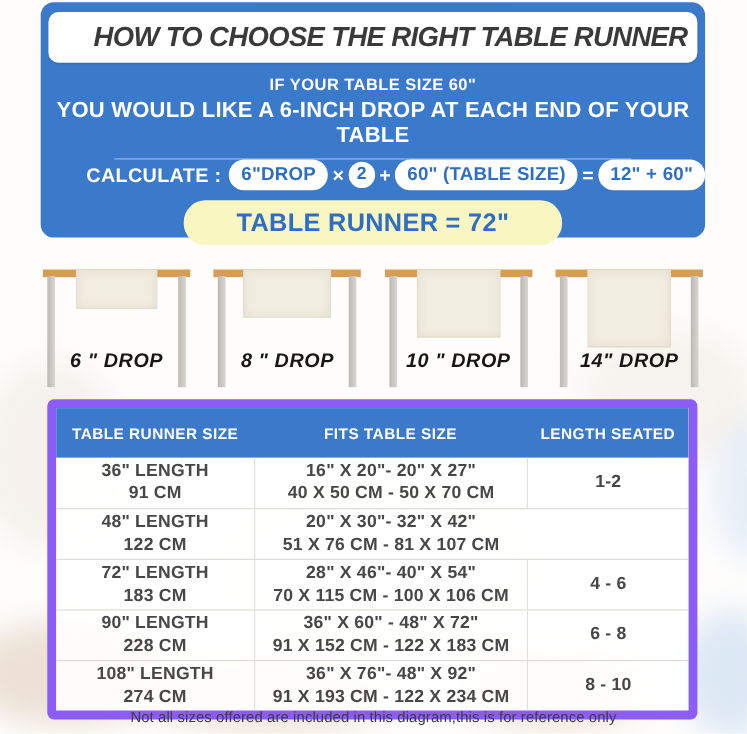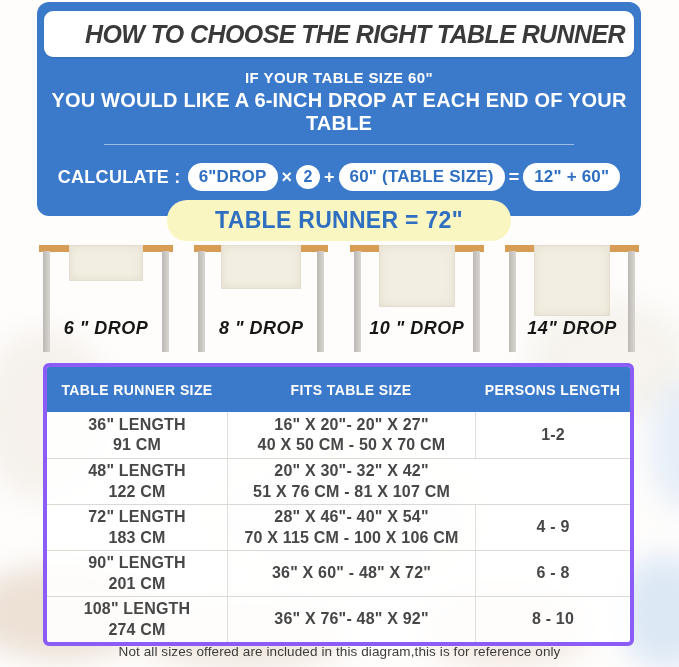--- a/index.html
+++ b/index.html
@@ -35,21 +35,21 @@
   .title-box h1{
     font-size:25px; font-weight:bold; font-style:italic; color:#3a3a3a;
     letter-spacing:-0.6px; white-space:nowrap;margin-left:32px;
   }
   .sub1{ margin-top:12px; text-align:center; color:#ffffff; font-weight:bold;
          font-size:15px; letter-spacing:.4px; }
   .sub2{ margin-top:3px; text-align:center; color:#ffffff; font-weight:bold;
          font-size:20px; letter-spacing:.2px; }
   .hr{ width:470px; height:1px; background:rgba(255,255,255,.5); margin:9px auto 0; }
 
-  .formula{ margin-top:18px; display:flex; align-items:center; justify-content:center; gap:4px; }
+  .formula{ margin-top:0; display:flex; align-items:center; justify-content:flex-end; gap:4px; }
   .f-label{ color:#fff; font-weight:bold; font-size:18px; letter-spacing:.3px; margin-right:3px; white-space:nowrap; }
   .pill{
     background:#fff; color:#2e6fc2; font-weight:bold; font-size:17px;
     padding:4px 11px; border-radius:16px; white-space:nowrap; letter-spacing:.2px;
   }
   .op{ color:#fff; font-weight:bold; font-size:18px; }
   .circle{
     width:24px; height:24px; border-radius:50%; background:#fff; color:#2e6fc2;
     font-weight:bold; font-size:16px; display:flex; align-items:center; justify-content:center;
     flex:0 0 24px;
@@ -77,21 +77,21 @@
   }
   .drop-label{
     position:absolute; top:78px; left:0; width:100%; text-align:center;
     font-weight:bold; font-style:italic; font-size:18px; color:#161616; letter-spacing:.5px;
     white-space:nowrap;
   }
 
   
   .size-table{
     position:absolute; left:43px; top:363px; width:591px; z-index:2;
-    border:4px solid #8b5cf6; border-radius:6px; overflow:hidden;
+    border:8px solid #8b5cf6; border-radius:6px; overflow:hidden;
     background:rgba(255,255,255,.88);
   }
   .thead{ display:grid; grid-template-columns:180px 248px 1fr; background:#3b7acb; height:45px; }
   .th{ display:flex; align-items:center; justify-content:center; color:#fff;
        font-weight:bold; font-size:14px; letter-spacing:.4px; }
   .trow{ display:grid; grid-template-columns:180px 248px 1fr; height:46px; }
   .trow + .trow{ border-top:1px solid #dbd9d4; }
   .tcell{
     display:flex; flex-direction:column; align-items:center; justify-content:center;
     font-size:16px; font-weight:bold; color:#474747; line-height:1.28; letter-spacing:.2px;
@@ -170,21 +170,21 @@
         <div class="leg right"></div>
         <div class="runner" style="width: 76px; height: 71px;"></div>
         <div class="drop-label">14" DROP</div>
       </div>
     </section>
 
   <section class="size-table">
     <div class="thead" id="thead">
         <div class="th">TABLE RUNNER SIZE</div>
         <div class="th">FITS TABLE SIZE</div>
-        <div class="th">PERSONS LENGTH</div>
+        <div class="th">LENGTH SEATED</div>
       </div>
     <div id="tbody">
         <div class="trow">
           <div class="tcell">
             <div class="line">36" LENGTH</div>
             <div class="line">91 CM</div>
           </div>
           <div class="tcell">
             <div class="line">16" X 20"- 20" X 27"</div>
             <div class="line">40 X 50 CM - 50 X 70 CM</div>
@@ -203,39 +203,41 @@
         </div>
         <div class="trow">
           <div class="tcell">
             <div class="line">72" LENGTH</div>
             <div class="line">183 CM</div>
           </div>
           <div class="tcell">
             <div class="line">28" X 46"- 40" X 54"</div>
             <div class="line">70 X 115 CM - 100 X 106 CM</div>
           </div>
-          <div class="tcell">4 - 9</div>
+          <div class="tcell">4 - 6</div>
         </div>
         <div class="trow">
           <div class="tcell">
             <div class="line">90" LENGTH</div>
-            <div class="line">201 CM</div>
+            <div class="line">228 CM</div>
           </div>
           <div class="tcell">
             <div class="line">36" X 60" - 48" X 72"</div>
+            <div class="line">91 X 152 CM - 122 X 183 CM</div>
           </div>
           <div class="tcell">6 - 8</div>
         </div>
         <div class="trow">
           <div class="tcell">
             <div class="line">108" LENGTH</div>
             <div class="line">274 CM</div>
           </div>
           <div class="tcell">
             <div class="line">36" X 76"- 48" X 92"</div>
+            <div class="line">91 X 193 CM - 122 X 234 CM</div>
           </div>
           <div class="tcell">8 - 10</div>
         </div>
       </div>
   </section>
 
   <p class="footnote">Not all sizes offered are included in this diagram,this is for reference only</p>
 </div>
 
 </body></html>

